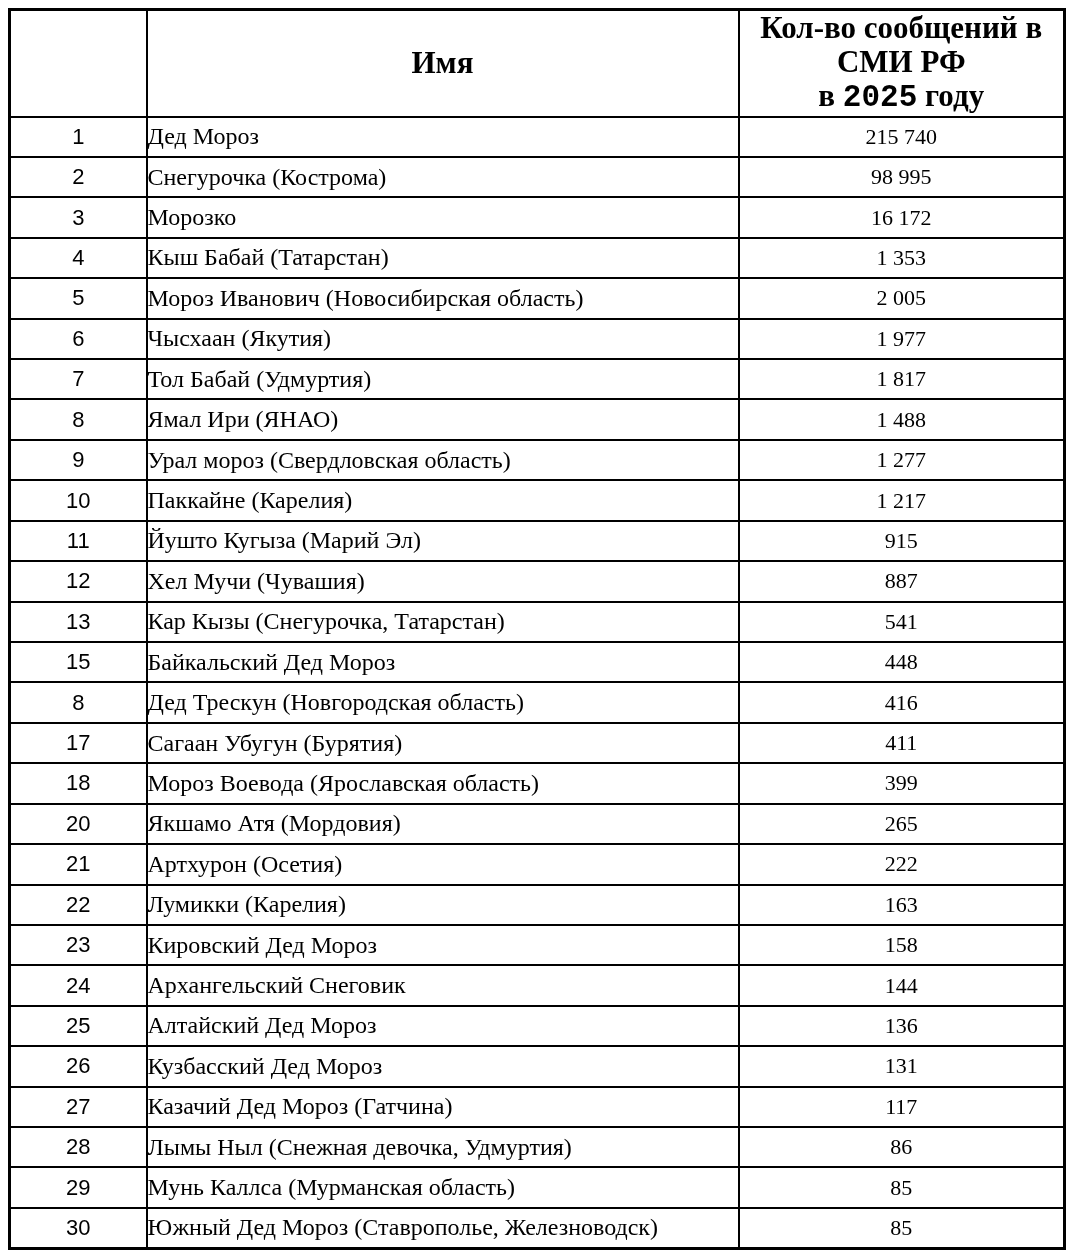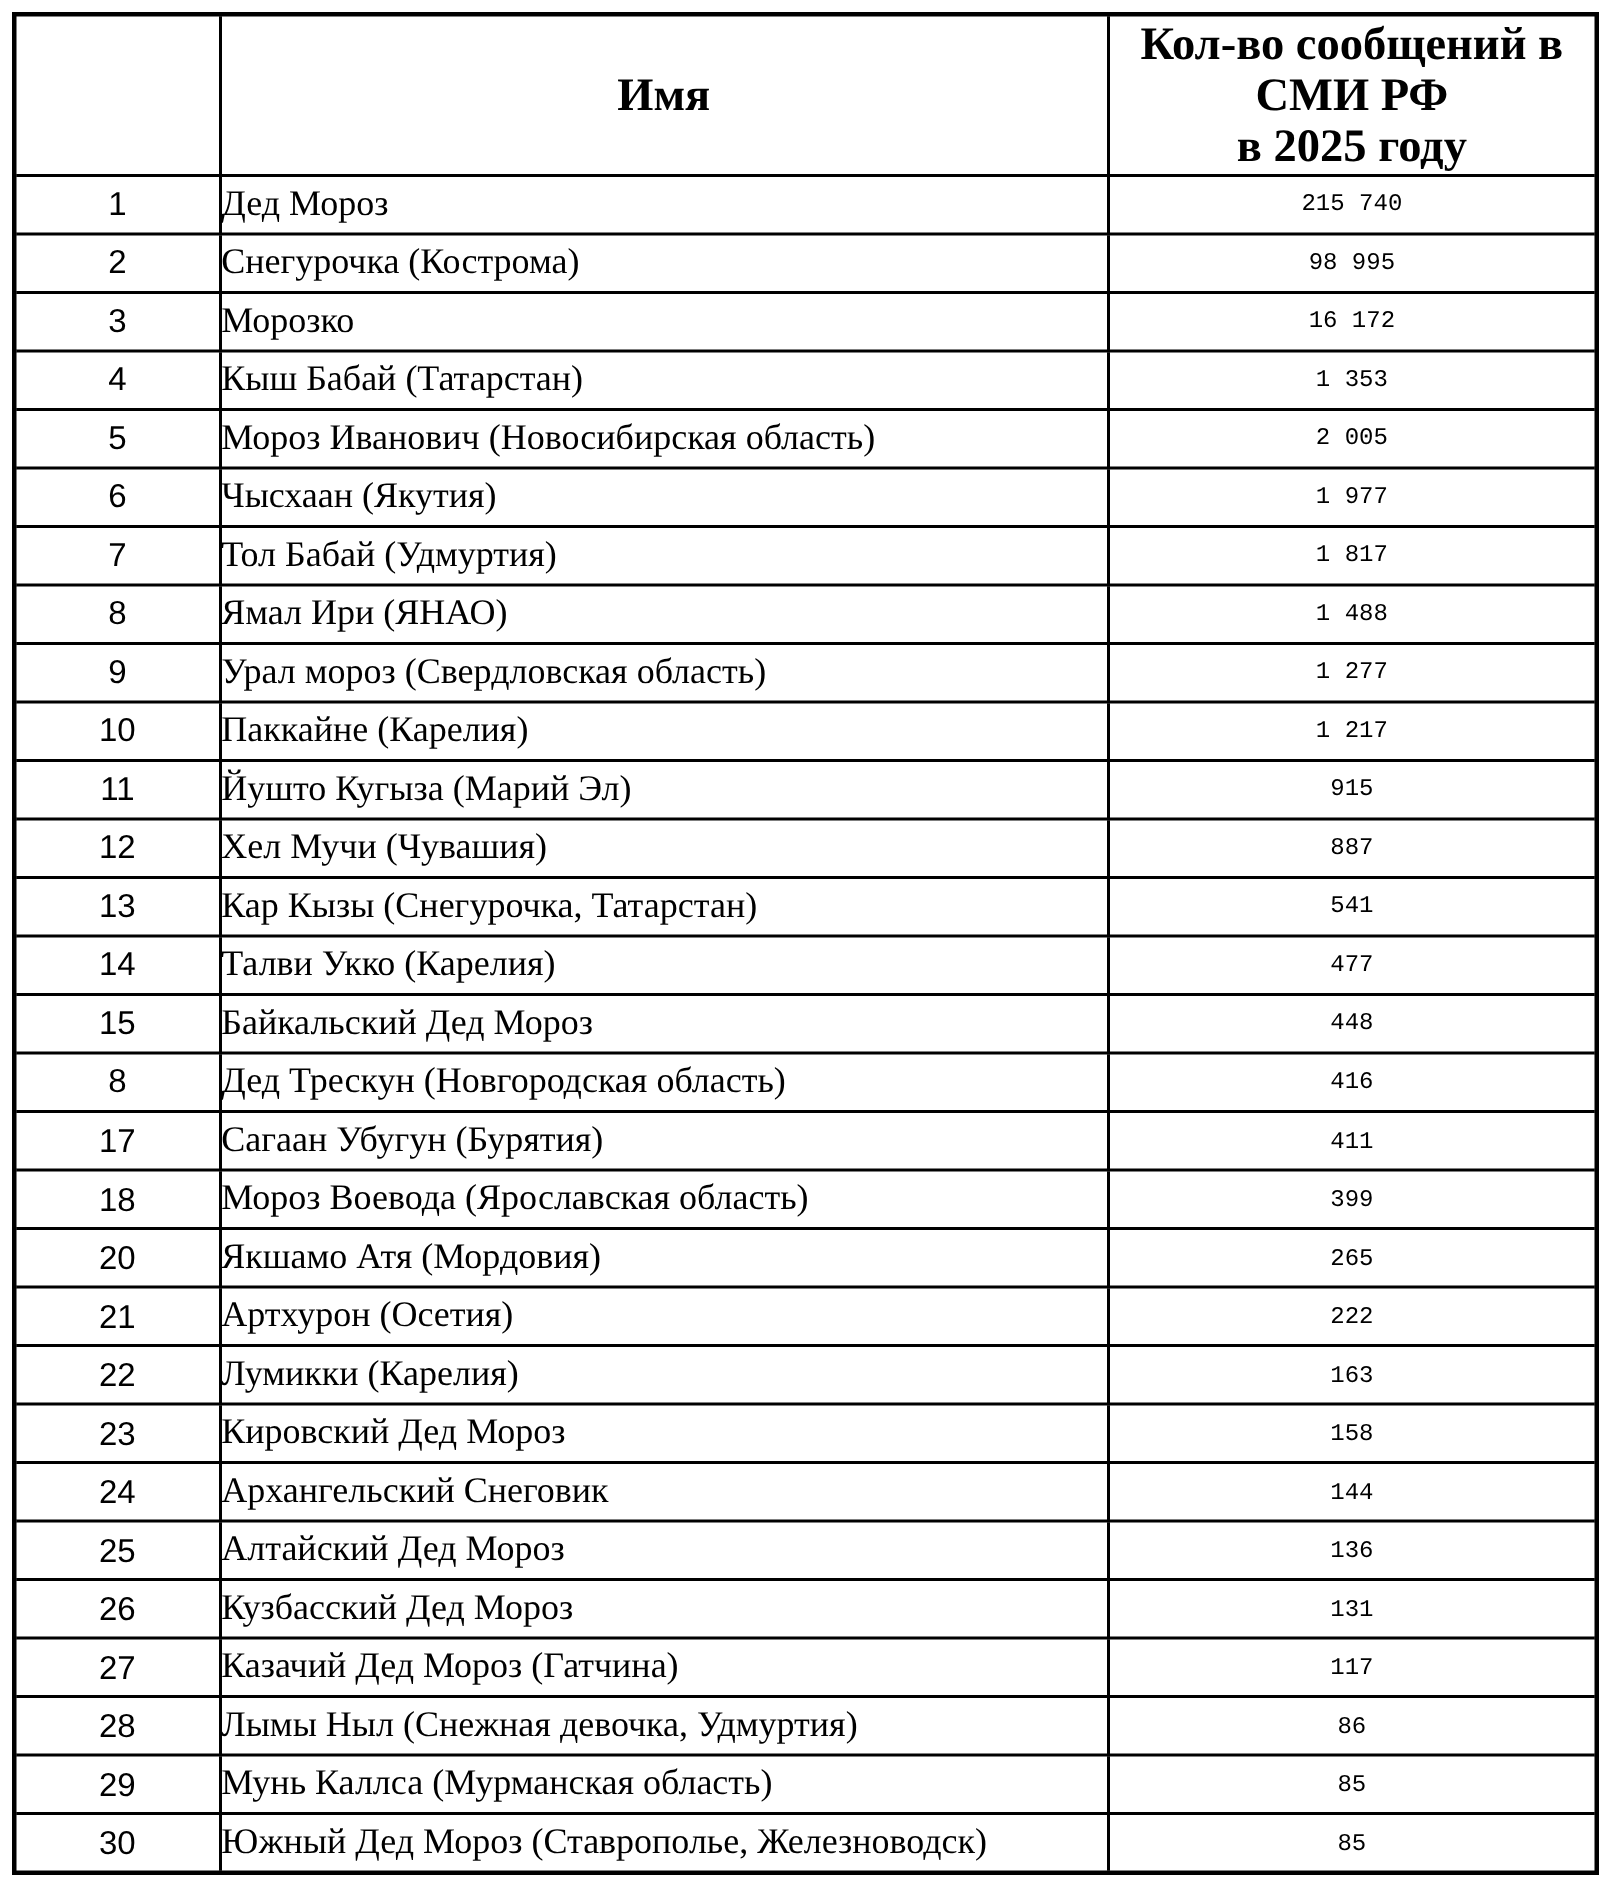--- a/index.html
+++ b/index.html
@@ -29,35 +29,35 @@
   }
   thead tr { height: 107px; }
   tbody tr { height: 38px; }
   th.head-cell {
     font-weight: bold;
     font-size: 31px;
     line-height: 34px;
     text-align: center;
     font-family: "Liberation Serif", serif;
   }
-  .sans { font-family: Liberation Serif, serif; }
+  .sans { font-family: Liberation Mono, monospace; }
   td.rank-cell {
     text-align: center;
     font-family: "Liberation Sans", sans-serif;
     font-size: 22px;
   }
   td.name-cell {
     text-align: left;
     font-family: "Liberation Serif", serif;
     font-size: 24px;
   }
   td.count-cell {
     text-align: center;
-    font-family: Liberation Mono, monospace;
-    font-size: 16px;
+    font-family: Liberation Serif, serif;
+    font-size: 22px;
   }
 </style>
 </head>
 <body>
 
 <table class="rating-table">
   <colgroup>
     <col style="width:137px">
     <col style="width:592px">
     <col style="width:326px">
@@ -133,25 +133,20 @@
         <td class="rank-cell">12</td>
         <td class="name-cell">Хел Мучи (Чувашия)</td>
         <td class="count-cell">887</td>
       </tr>
       <tr>
         <td class="rank-cell">13</td>
         <td class="name-cell">Кар Кызы (Снегурочка, Татарстан)</td>
         <td class="count-cell">541</td>
       </tr>
       <tr>
-        <td class="rank-cell">14</td>
-        <td class="name-cell">Талви Укко (Карелия)</td>
-        <td class="count-cell">477</td>
-      </tr>
-      <tr>
         <td class="rank-cell">15</td>
         <td class="name-cell">Байкальский Дед Мороз</td>
         <td class="count-cell">448</td>
       </tr>
       <tr>
         <td class="rank-cell">8</td>
         <td class="name-cell">Дед Трескун (Новгородская область)</td>
         <td class="count-cell">416</td>
       </tr>
       <tr>

